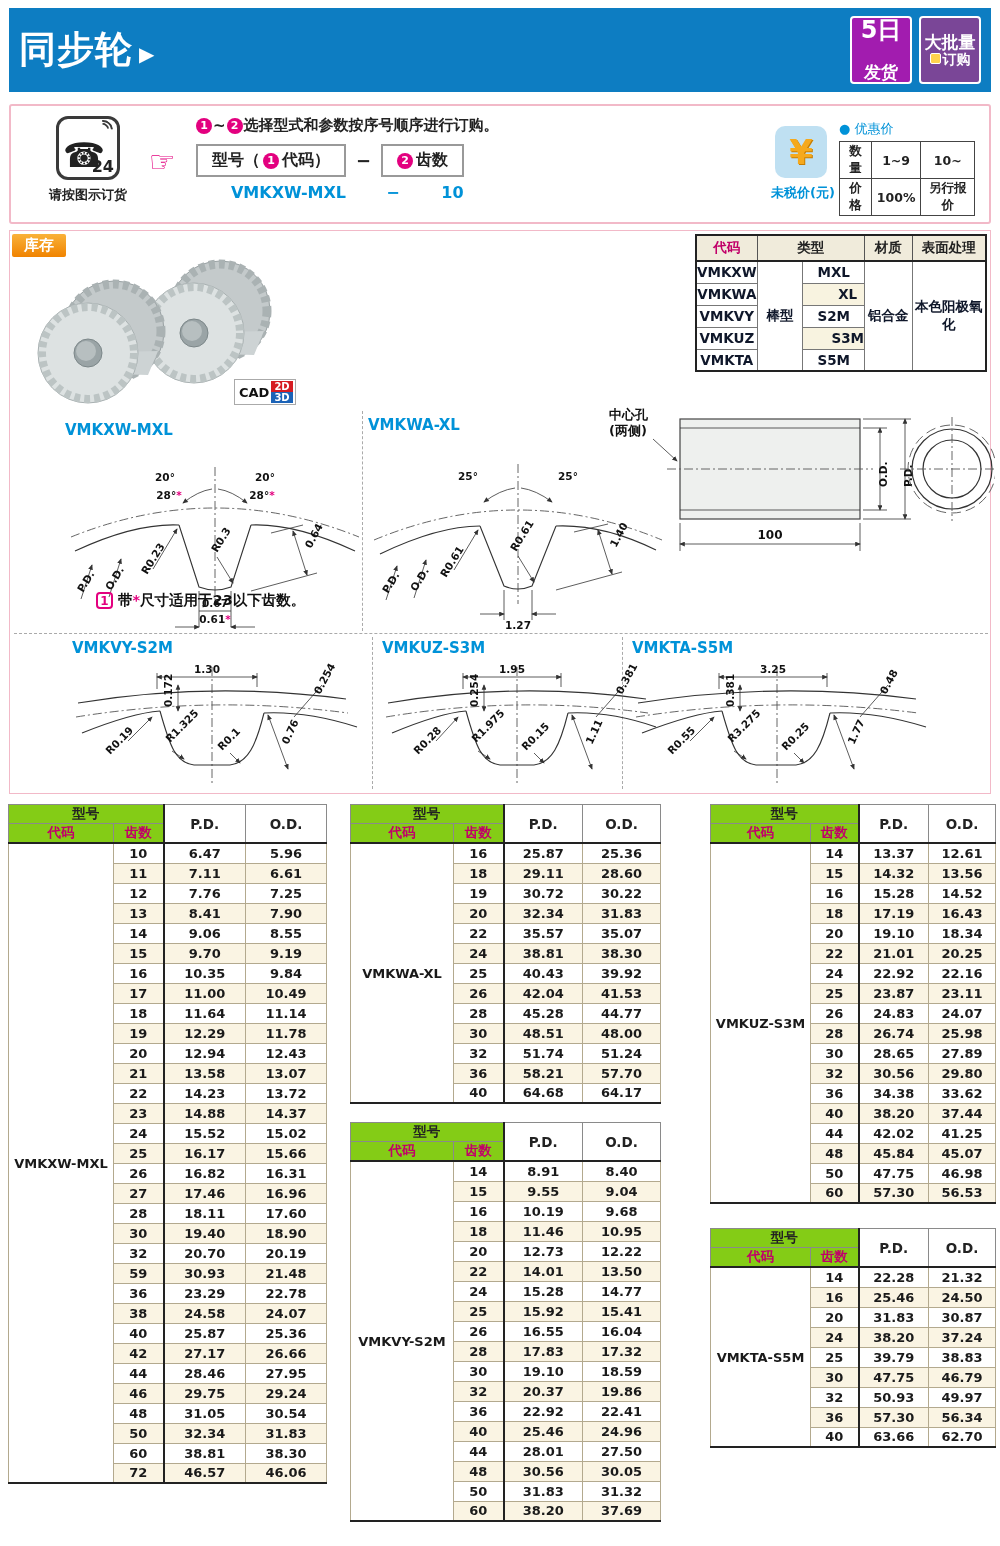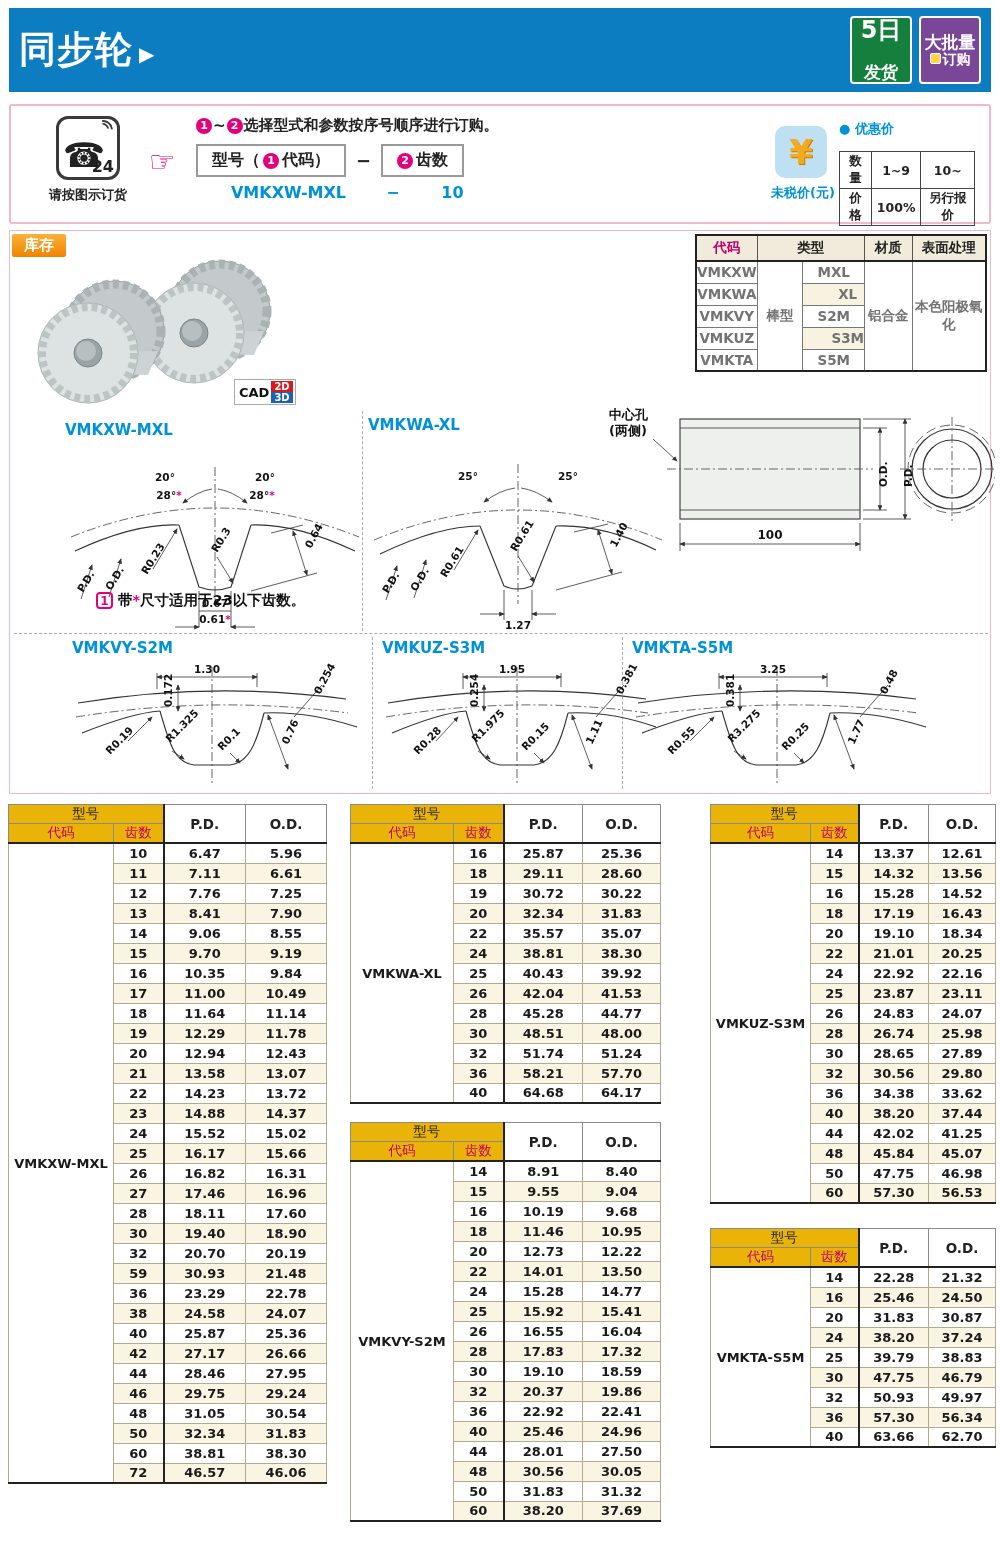--- a/index.html
+++ b/index.html
@@ -6,21 +6,21 @@
   body { font-family:"DejaVu Sans","Liberation Sans",sans-serif; background:#fff; }
   #page { width:1000px; height:1546px; position:relative; background:#fff; overflow:hidden; }
 
   
   .topbar { position:absolute; left:9px; top:8px; width:982px; height:84px; background:#0d7dc2; display:flex; align-items:center; padding:0 10px; }
   .title-main { color:#fff; font-size:37px; font-weight:bold; letter-spacing:1px; }
   .title-arrow { color:#fff; font-size:20px; margin:8px 2px 0 6px; }
   .title-sub { color:#fff; font-size:27px; font-weight:bold; margin-top:6px; }
   .topbar-badges { margin-left:auto; display:flex; gap:7px; }
   .badge { width:62px; height:68px; border:2px solid #fff; border-radius:4px; color:#fff; display:flex; flex-direction:column; align-items:center; justify-content:center; line-height:1.05; }
-  .badge.ship { background:#15803d;gap:20px; }
+  .badge.ship { background:#a21caf;gap:20px; }
   .badge.bulk { background:#7a4697;text-align:right; }
   .badge .b-big { font-size:24px; font-weight:bold; }
   .badge .b-mid { font-size:17px; font-weight:bold; }
   .badge .b-small { font-size:14px; font-weight:bold; display:flex; align-items:center; gap:2px; }
   .bulk-icon { display:inline-block; width:11px; height:11px; background:#ffd34d; border:1px solid #fff; border-radius:2px; }
 
   
   .order-sec { position:absolute; left:9px; top:104px; width:982px; height:120px; border:2px solid #f2b9c8; border-radius:3px; background:#fff; }
   .phone-wrap { position:absolute; left:22px; top:10px; width:110px; text-align:center; }
   .phone-box { position:relative; width:64px; height:64px; margin:0 auto; border:3px solid #3a3a3a; border-radius:12px; }
@@ -39,39 +39,39 @@
   .odash { font-size:18px; font-weight:bold; color:#222; }
   .order-example { display:flex; margin-top:6px; font-size:16px; font-weight:bold; color:#0092d8; }
   .oex1 { width:185px; text-align:center; }
   .oex2 { width:24px; text-align:center; }
   .oex3 { width:95px; text-align:center; }
   
   .price-wrap { position:absolute; right:14px; top:14px; width:200px; }
   .yen-box { position:absolute; left:0; top:6px; width:52px; height:52px; background:#bfe0f2; border-radius:10px; text-align:center; line-height:52px; font-size:34px; font-weight:bold; color:#f5a91d; text-shadow:1px 1px 0 #c87d00; }
   .untaxed { position:absolute; left:-12px; top:64px; font-size:13px; font-weight:bold; color:#0092d8; width:80px; text-align:center; }
   .price-table-wrap { margin-left:64px; }
-  .price-title { font-size:13px; font-weight:bold; color:#0092d8; margin-bottom:13px; }
+  .price-title { font-size:13px; font-weight:normal; color:#0092d8; margin-bottom:3px; }
   .price-title .dot { color:#0092d8; }
   table.pricetable { border-collapse:collapse; }
   table.pricetable th, table.pricetable td { border:1.5px solid #444; font-size:12.5px; font-weight:bold; color:#222; padding:1px 5px; text-align:center; height:20px; }
 
   
   .main-box { position:absolute; left:9px; top:230px; width:982px; height:564px; border:1px solid #f2b9c8; background:#fff; }
   .stock-badge { position:absolute; left:2px; top:3px; background:linear-gradient(#f9b23a,#f08300); color:#fff; font-size:15px; font-weight:bold; padding:2px 12px; border-radius:2px; z-index:3; }
   .pulleys { position:absolute; left:14px; top:12px; }
   .cad-badge { position:absolute; left:224px; top:148px; display:flex; align-items:center; border:1px solid #aaa; background:#fff; padding:1px 2px; }
   .cad-label { font-size:13px; font-weight:bold; color:#111; padding:0 2px; }
   .cad-2d { background:#d61c22; color:#fff; font-size:10px; font-weight:bold; padding:0 3px; display:block; }
   .cad-3d { background:#1c63b7; color:#fff; font-size:10px; font-weight:bold; padding:0 3px; display:block; }
 
   
   table.typetable { position:absolute; right:3px; top:3px; border-collapse:collapse; width:292px; }
   table.typetable th { background:#f0ebdb; border:1px solid #555; border-bottom:2.5px solid #222; font-size:13.5px; font-weight:bold; color:#222; height:26px; }
   table.typetable th.mag { color:#c10069; }
-  table.typetable td { border:1px solid #777; font-size:13.5px; text-align:center; height:22px; color:#737373; font-weight:bold; }
+  table.typetable td { border:1px solid #777; font-size:13.5px; text-align:center; height:22px; color:#0f172a; font-weight:bold; }
   table.typetable { border:2px solid #222; }
   td.codeb { color:#0092d8; font-weight:bold; }
   td.alt { background:#f8f3e0;padding-left:28px; }
 
   
   .draw { position:absolute; }
   .draw-title { font-size:15px; font-weight:bold; color:#0092d8; margin-bottom:2px; }
   svg text { font-size:10.5px; font-weight:600; fill:#111; }
   .ln { stroke:#333; fill:none; stroke-width:1.1; }
   .ln2 { stroke:#333; fill:none; stroke-width:0.8; }
@@ -82,21 +82,21 @@
   .note-star { color:#e3007f; }
   .divider-h { position:absolute; left:4px; top:402px; width:974px; border-top:1.5px dashed #aaa; }
   .divider-v { position:absolute; border-left:1.5px dashed #aaa; }
   .dv1 { left:352px; top:180px; height:220px; }
   .dv2 { left:362px; top:406px; height:152px; }
   .dv3 { left:612px; top:406px; height:152px; }
 
   
   .tables-sec { position:absolute; left:0; top:800px; width:1000px; height:744px; }
   table.sztable { border-collapse:collapse; table-layout:fixed; }
-  table.sztable th { background:#eab308; border:1px solid #8a8a8a; font-size:13.5px; color:#222; height:18px; font-weight:normal; }
+  table.sztable th { background:#84cc16; border:1px solid #8a8a8a; font-size:13.5px; color:#222; height:18px; font-weight:bold; }
   table.sztable th.mag { color:#c10069; }
   table.sztable th.wh { background:#fff; font-weight:bold; }
   table.sztable td { border:1px solid #b3a98e; font-size:13px; font-weight:bold; text-align:center; height:20px; color:#1a1a1a; padding:0 3px; }
   table.sztable tbody { border-top:2.5px solid #222; }
   table.sztable { border-bottom:2.5px solid #222; }
   .thick-l { border-left:2px solid #222 !important; }
   td.teeth { color:#0090d7; }
   td.codecell { background:#fff !important; color:#0092d8; font-size:15px; font-weight:bold; border:1px solid #b3a98e; }
   table.sztable tbody tr:nth-child(even) td:not(.codecell) { background:#faf4e3; }
   .t-pos { position:absolute; }

